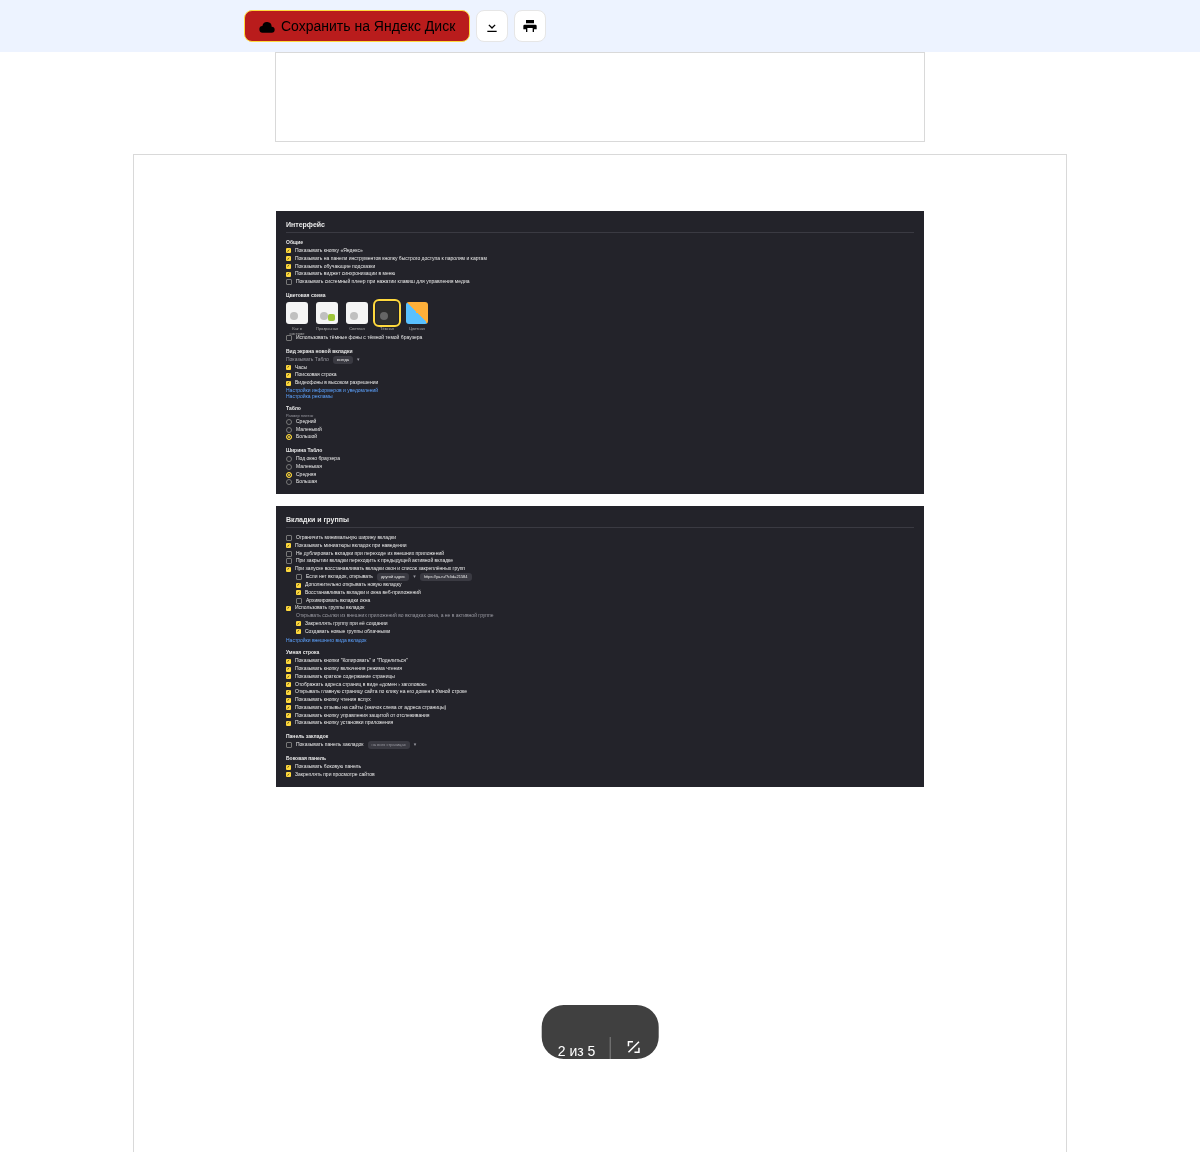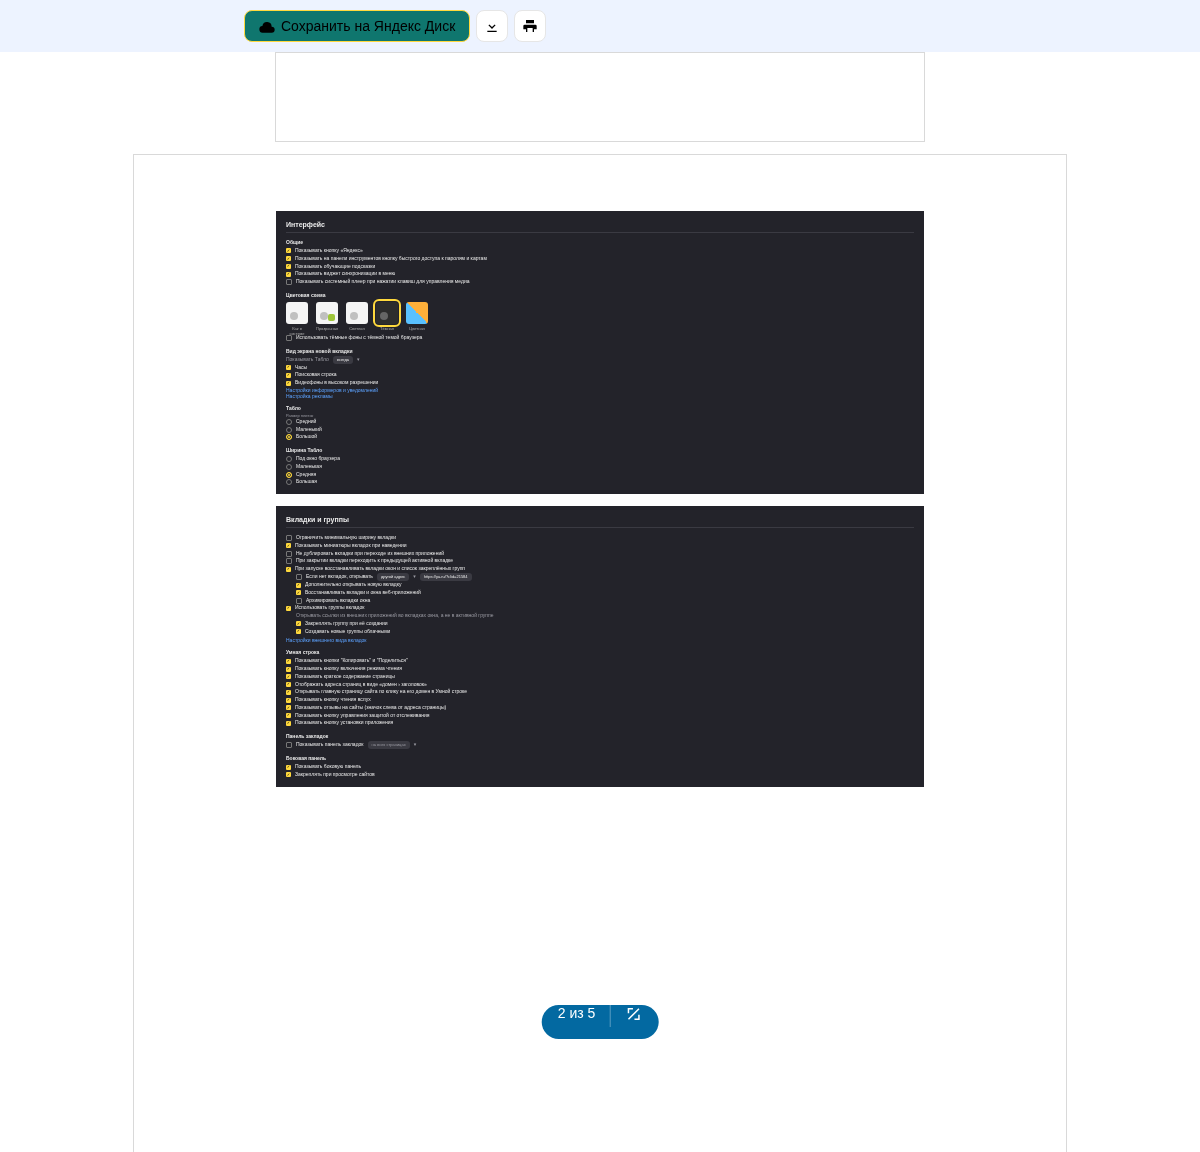--- a/index.html
+++ b/index.html
@@ -27,21 +27,21 @@
     align-items: center;
     padding: 7px 14px;
     border-radius: 8px;
     font-size: 14px;
     gap: 6px;
     cursor: pointer;
     background: #fff;
     border: 1px solid #e6e6e6;
   }
   .btn-primary {
-    background: #0f766e;
+    background: #b91c1c;
     border-color: #ffd93d;
   }
   .icon-btn {
     width: 30px;
     height: 30px;
     border-radius: 8px;
     background: #fff;
     border: 1px solid #e6e6e6;
     display:flex;
     align-items:center;
@@ -141,24 +141,24 @@
   .th5 {background:linear-gradient(45deg,#59c1ff 50%,#ffb03a 50%);}
   .th::before{content:'';position:absolute;left:4px;bottom:4px;width:8px;height:8px;background:rgba(148,148,148,.55);border-radius:50%;}
   .th5::before{display:none;}
 
   
   .foot {
     position:absolute;
     left:50%; transform:translateX(-50%);
     top:1005px;
     display:flex;
-    align-items:flex-start;
-    background:#0369a1;
+    align-items:flex-end;
+    background:#404040;
     border-radius:22px;
-    height:34px;
+    height:54px;
     padding:0 16px;
     gap:14px;
     color:#fff;
     font-size:14px;
   }
   .foot .sep{width:1px;height:22px;background:rgba(255,255,255,.35);}
 </style>
 </head>
 <body>
 

